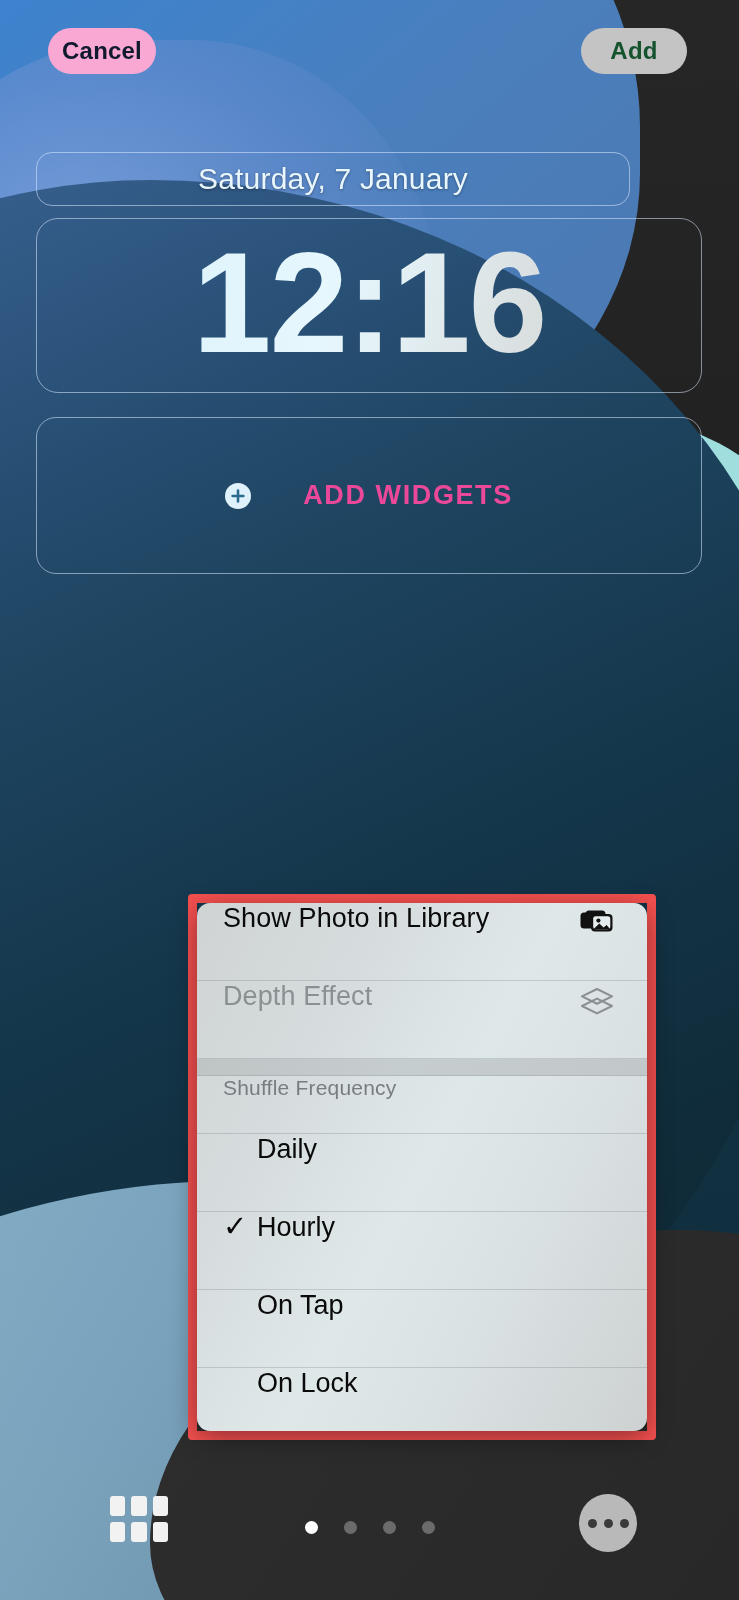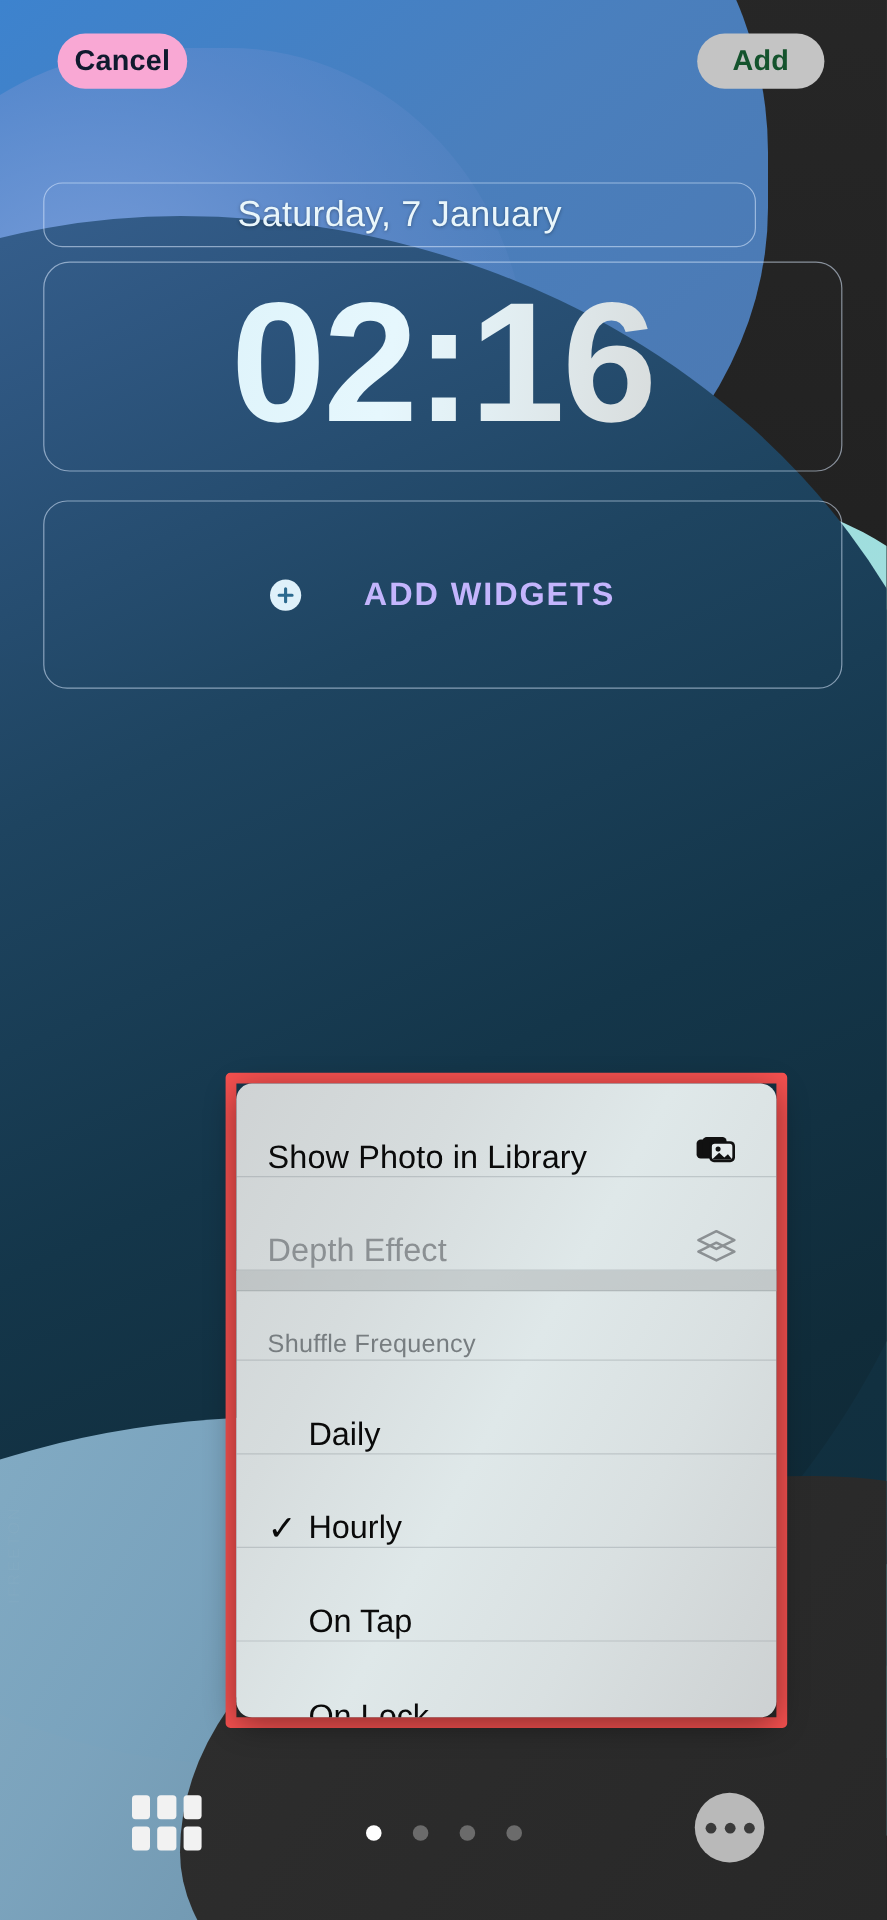--- a/index.html
+++ b/index.html
@@ -262,21 +262,21 @@
     background: #dff1fa;
     display: flex;
     align-items: center;
     justify-content: center;
     flex: none;
   }
   .plus-circle svg { display: block; }
   .addw-text {
     font-size: 27px;
     font-weight: bold;
-    color: #c4b5fd;
+    color: #ec4899;
     letter-spacing: 1.6px;
     margin-left: 40px;
   }
 
   
   .annot {
     position: absolute;
     left: 188px;
     top: 894px;
     width: 468px;
@@ -294,21 +294,21 @@
     height: 100%;
     background: linear-gradient(118deg, #cfd3d4 0%, #d6dcdd 26%, #dfe8e9 50%, #d9e0e1 72%, #cdd1d2 100%);
     border-radius: 13px;
     overflow: hidden;
     box-shadow: 0 6px 26px rgba(0,0,0,0.42);
   }
 
   .ctx-row {
     position: relative;
     display: flex;
-    align-items: flex-end;
+    align-items: flex-start;
     padding: 0 30px 0 26px;
     border-bottom: 1px solid rgba(120,130,135,0.30);
   }
   .ctx-row:last-child { border-bottom: none; }
 
   .ctx-row .lbl {
     flex: 1;
     font-size: 27px;
     color: #0a0a0a;
     letter-spacing: 0.1px;
@@ -439,21 +439,21 @@
   <div class="topbar">
     <div class="pill pill-cancel">Cancel</div>
     <div class="pill pill-add">Add</div>
   </div>
 
   <div class="lsframe frame-date">
     <span class="date-text">Saturday, 7 January</span>
   </div>
 
   <div class="lsframe frame-clock">
-    <span class="clock-text">02:16</span>
+    <span class="clock-text">12:16</span>
   </div>
 
   <div class="lsframe frame-widgets">
     <span class="plus-circle">
       <svg width="18" height="18" viewBox="0 0 18 18" aria-hidden="true">
         <path d="M9 3.6 V14.4 M3.6 9 H14.4" stroke="#2b6a8f" stroke-width="2.6" stroke-linecap="round"></path>
       </svg>
     </span>
     <span class="addw-text">ADD WIDGETS</span>
   </div>

